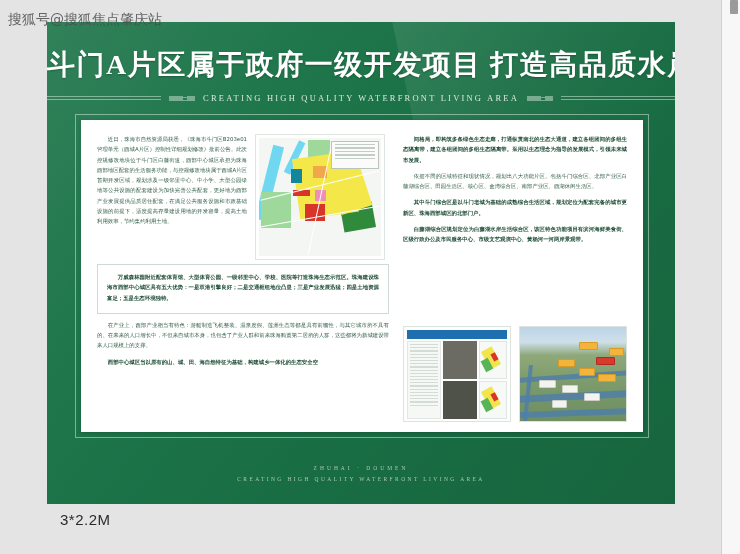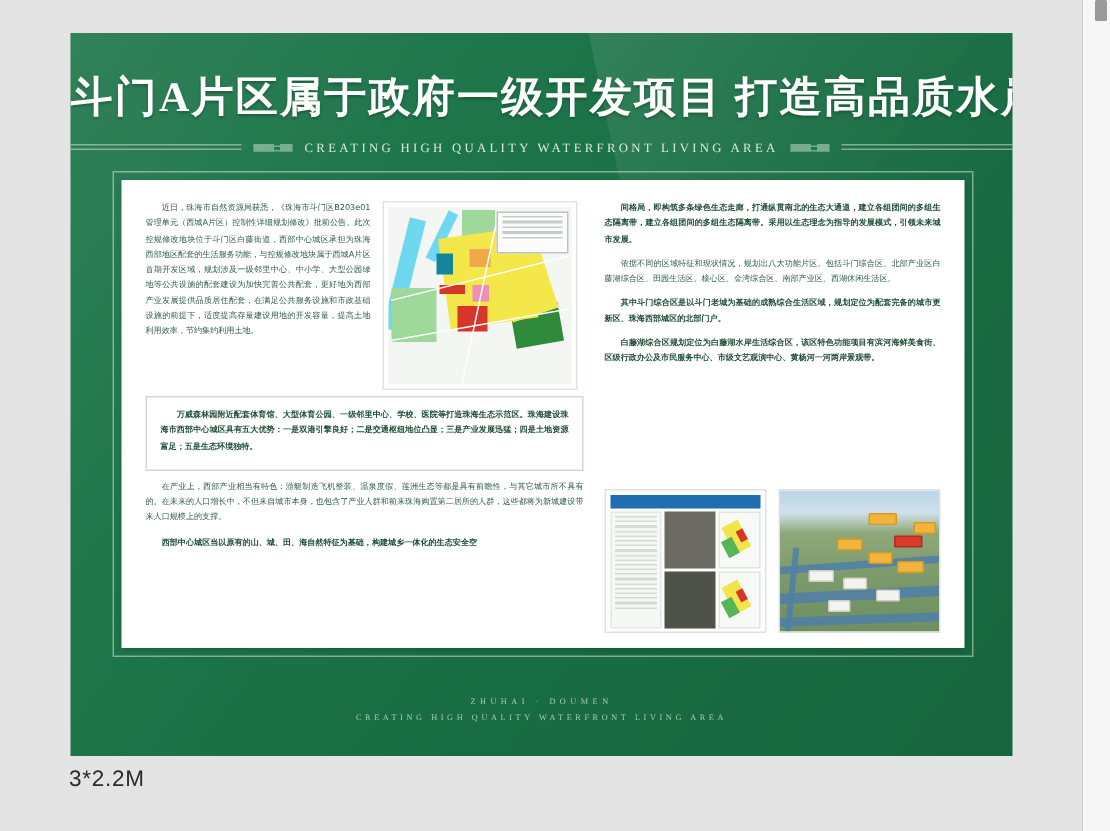--- a/index.html
+++ b/index.html
@@ -169,30 +169,31 @@
   .tag.white{background:#f3f3ef;border-color:#cfcfc8;}
 
   
   .footer{
     position:absolute;left:0;bottom:22px;width:628px;text-align:center;z-index:5;
   }
   .f1{font-family:"Liberation Serif","DejaVu Serif",serif;font-size:5.5px;color:#a9c9b6;letter-spacing:3px;}
   .f2{font-family:"Liberation Serif","DejaVu Serif",serif;font-size:5.5px;color:#a9c9b6;letter-spacing:2.4px;margin-top:5px;}
 
   .size-label{
-    position:absolute;left:46px;top:511px;
+    position:absolute;left:60px;top:511px;
     font-size:15px;color:#2b2b2b;letter-spacing:.5px;
     font-family:"Liberation Sans","DejaVu Sans",sans-serif;
   }
 </style>
 </head>
 <body>
 
 <div class="page">
 
+  <div class="watermark">搜狐号@搜狐焦点肇庆站</div>
 
   <div class="poster">
 
     <div class="title-wrap">
       <div class="title-cn">斗门A片区属于政府一级开发项目 打造高品质水岸生活</div>
       <div class="title-rule">
         <span class="rule-line"></span>
         <span class="rule-line bars"></span>
         <span class="title-en">CREATING HIGH QUALITY WATERFRONT LIVING AREA</span>
         <span class="rule-line bars"></span>

